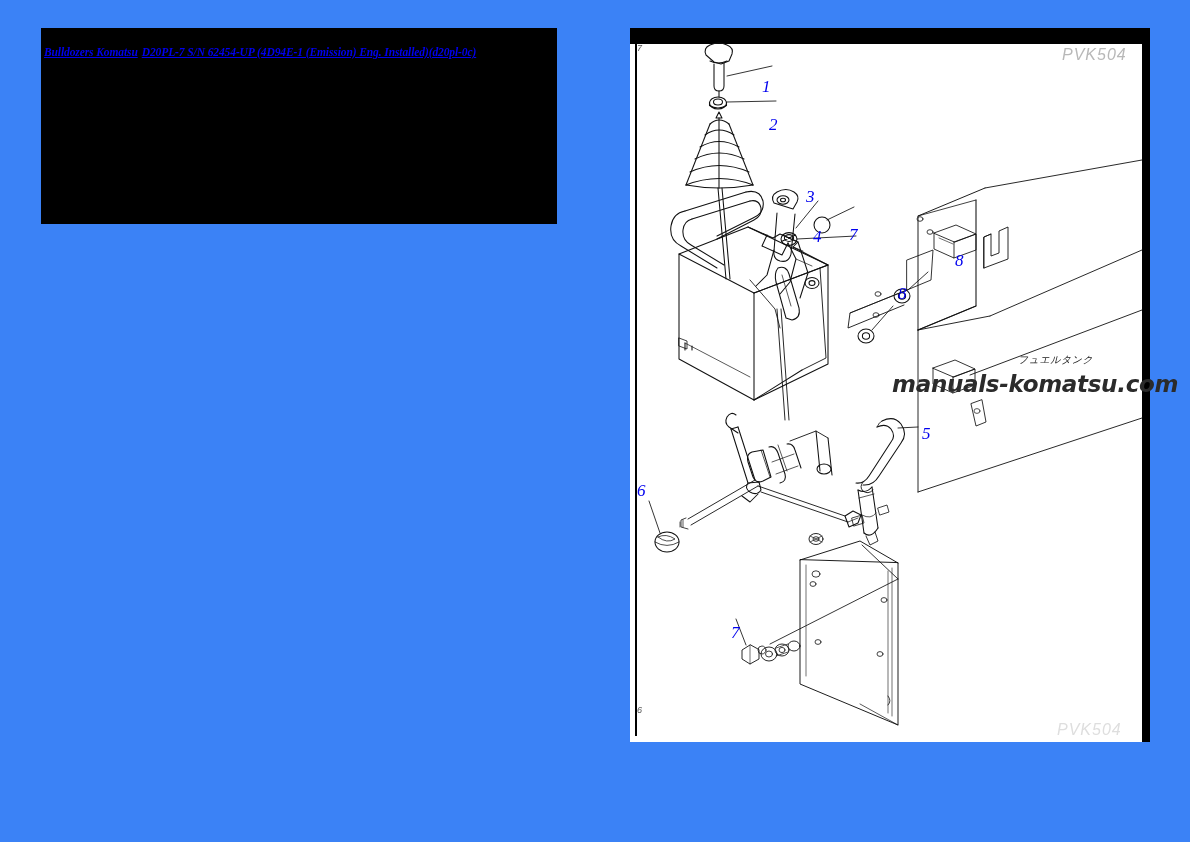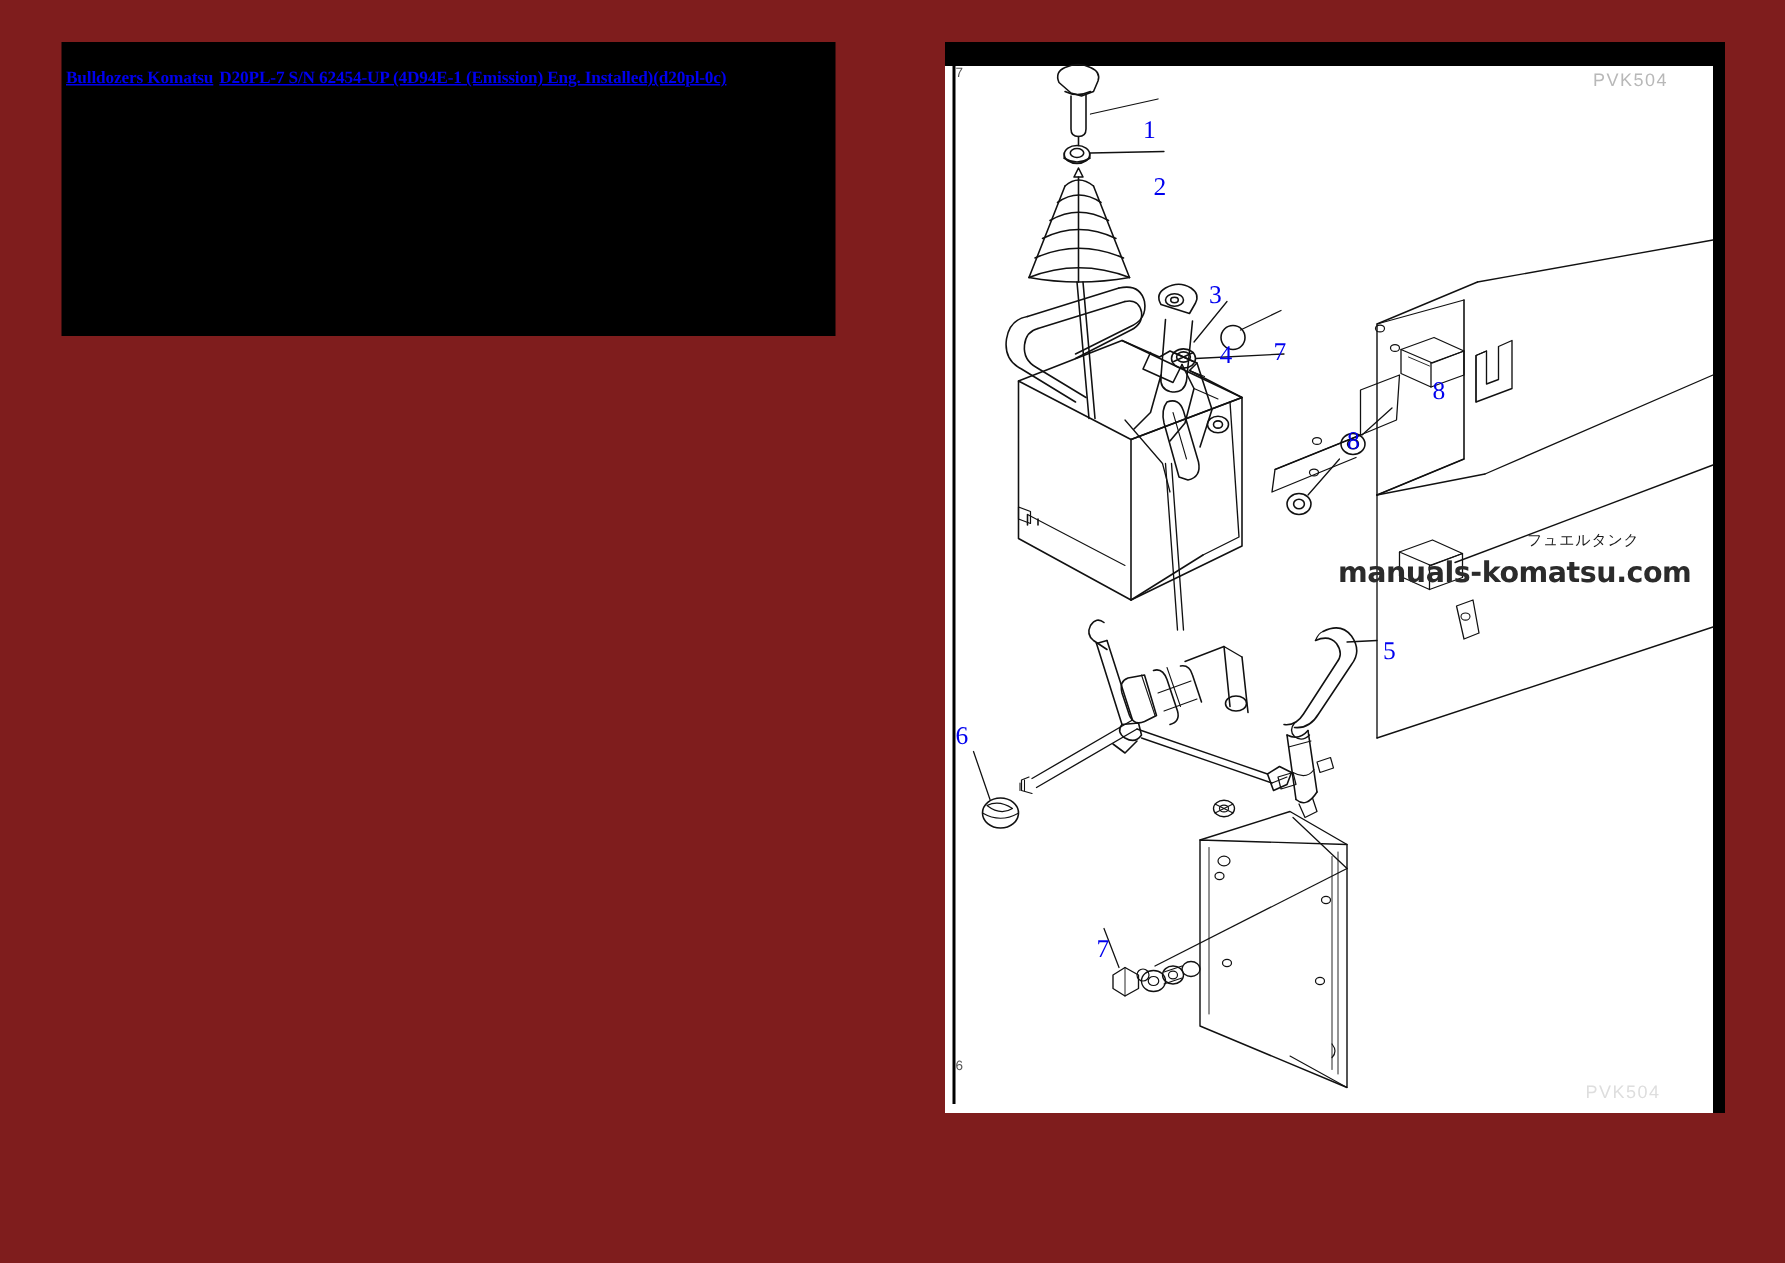--- a/index.html
+++ b/index.html
@@ -9,21 +9,22 @@
     width: 1190px;
     height: 842px;
     overflow: hidden;
     font-family: "Liberation Serif", serif;
   }
 
   #page {
     position: relative;
     width: 1190px;
     height: 842px;
-    background: #7f1d1d;
+    background: #3b82f6;
+    font-style: italic;
   }
 
   
   #left-panel {
     position: absolute;
     left: 41px;
     top: 28px;
     width: 516px;
     height: 196px;
     background: #000000;
@@ -78,21 +79,21 @@
     left: 5px;
     top: 16px;
     width: 1.5px;
     height: 692px;
     background: #000000;
   }
 
   .code-label {
     position: absolute;
     font-family: "Liberation Sans", sans-serif;
-    font-size: 12px;
+    font-size: 16px;
     letter-spacing: 1px;
     white-space: nowrap;
   }
   #code-top {
     left: 432px;
     top: 18px;
     color: #b8b8b8;
   }
   #code-bottom {
     left: 427px;
@@ -132,21 +133,21 @@
     white-space: nowrap;
     text-align: center;
   }
 
   
   #watermark {
     position: absolute;
     left: 262px;
     top: 343px;
     font-family: "DejaVu Sans", sans-serif;
-    font-size: 19px;
+    font-size: 23px;
     font-weight: bold;
     color: #2b2b2b;
     white-space: nowrap;
     letter-spacing: -0.3px;
   }
 
   #drawing {
     position: absolute;
     left: 0;
     top: 0;

